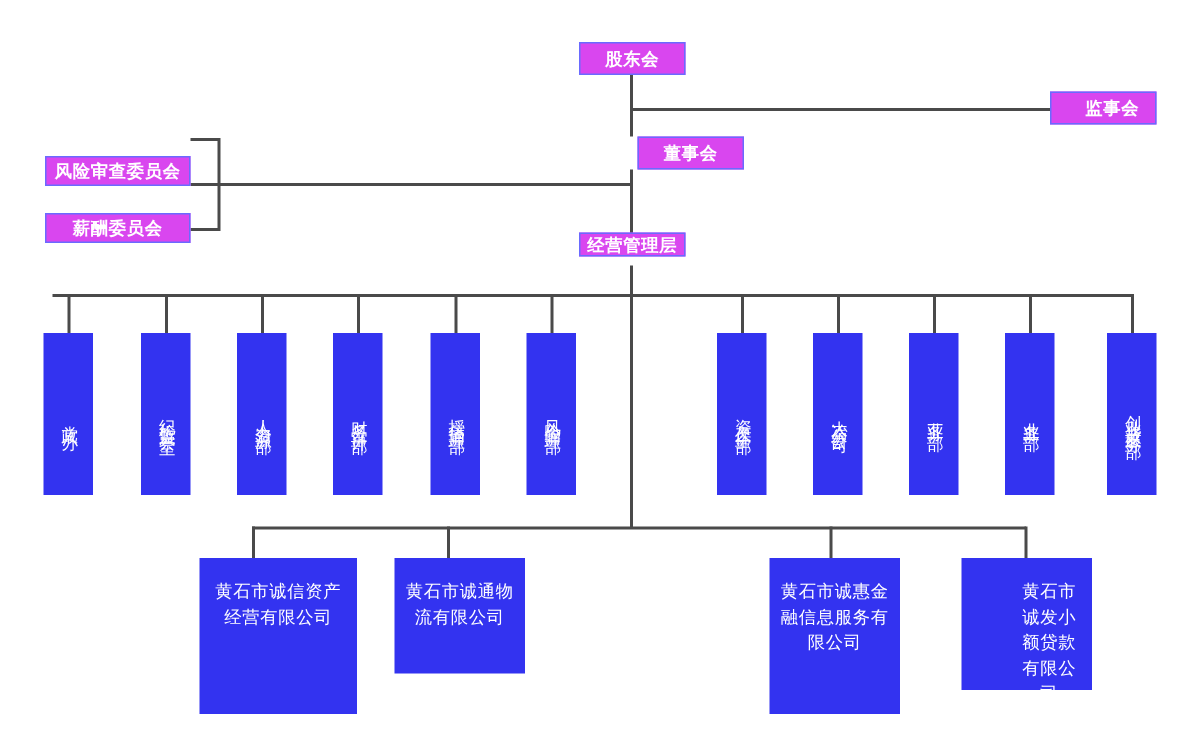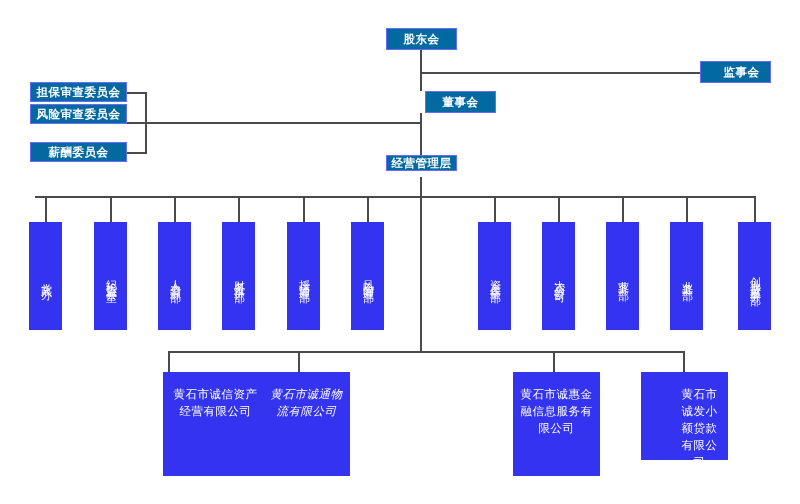--- a/index.html
+++ b/index.html
@@ -20,21 +20,21 @@
     display:flex;
     align-items:center;
     justify-content:center;
     text-align:center;
     font-size:11px;
     line-height:15px;
     letter-spacing:0.5px;
     z-index:3;
   }
   .box.top{
-    background:#0369a1;
+    background:#d946ef;
     border:1px solid #6a6aff;
     font-weight:600;
     font-size:11.5px;
   }
   .box.dept{
     background:#3333f0;
     writing-mode:vertical-rl;
     text-orientation:upright;
     letter-spacing:3px;
     font-size:11px;
@@ -90,36 +90,35 @@
   <div class="line vline" style="left:298px;top:351px;height:21px;"></div>
   <div class="line vline" style="left:553px;top:351px;height:21px;"></div>
   <div class="line vline" style="left:683px;top:351px;height:21px;"></div>
 
   <div class="box top" style="left:386px;top:28px;width:71px;height:22px;">股东会</div>
 
   <div class="box top" style="left:700px;top:61px;width:71px;height:22px;padding-left:12px;">监事会</div>
 
   <div class="box top" style="left:386px;top:91px;width:71px;height:22px;margin-left:39px;">董事会</div>
 
-  <div class="box top" style="left:30px;top:82px;width:97px;height:20px;">担保审查委员会</div>
   <div class="box top" style="left:30px;top:104px;width:97px;height:20px;">风险审查委员会</div>
   <div class="box top" style="left:30px;top:142px;width:97px;height:20px;">薪酬委员会</div>
 
   <div class="box top" style="left:386px;top:155px;width:71px;height:16px;">经营管理层</div>
 
   <div class="box dept" style="left:29px;top:222px;width:33px;height:108px;">党政办</div>
   <div class="box dept" style="left:94px;top:222px;width:33px;height:108px;">纪检监察室</div>
   <div class="box dept" style="left:158px;top:222px;width:33px;height:108px;">人力资源部</div>
   <div class="box dept" style="left:222px;top:222px;width:33px;height:108px;">财务审计部</div>
   <div class="box dept" style="left:287px;top:222px;width:33px;height:108px;">授信管理部</div>
   <div class="box dept" style="left:351px;top:222px;width:33px;height:108px;">风险管理部</div>
   <div class="box dept" style="left:478px;top:222px;width:33px;height:108px;">资产保全部</div>
   <div class="box dept" style="left:542px;top:222px;width:33px;height:108px;">大冶分公司</div>
   <div class="box dept" style="left:606px;top:222px;width:33px;height:108px;">业务一部</div>
   <div class="box dept" style="left:670px;top:222px;width:33px;height:108px;">业务二部</div>
   <div class="box dept" style="left:738px;top:222px;width:33px;height:108px;">创业贷款服务部</div>
 
-  <div class="box sub" style="left:133px;top:372px;width:105px;height:104px;margin-left:30px;">黄石市诚信资产经营有限公司</div>
-  <div class="box sub" style="left:263px;top:372px;width:87px;height:104px;font-style:italic;">黄石市诚通物流有限公司</div>
+  <div class="box sub" style="left:133px;top:372px;width:105px;height:104px;">黄石市诚信资产经营有限公司</div>
+  <div class="box sub" style="left:263px;top:372px;width:87px;height:77px;">黄石市诚通物流有限公司</div>
   <div class="box sub" style="left:513px;top:372px;width:87px;height:104px;">黄石市诚惠金融信息服务有限公司</div>
   <div class="box sub" style="left:641px;top:372px;width:87px;height:88px;padding-left:36px;">黄石市诚发小额贷款有限公司</div>
 
 </div>
 
 </body></html>

